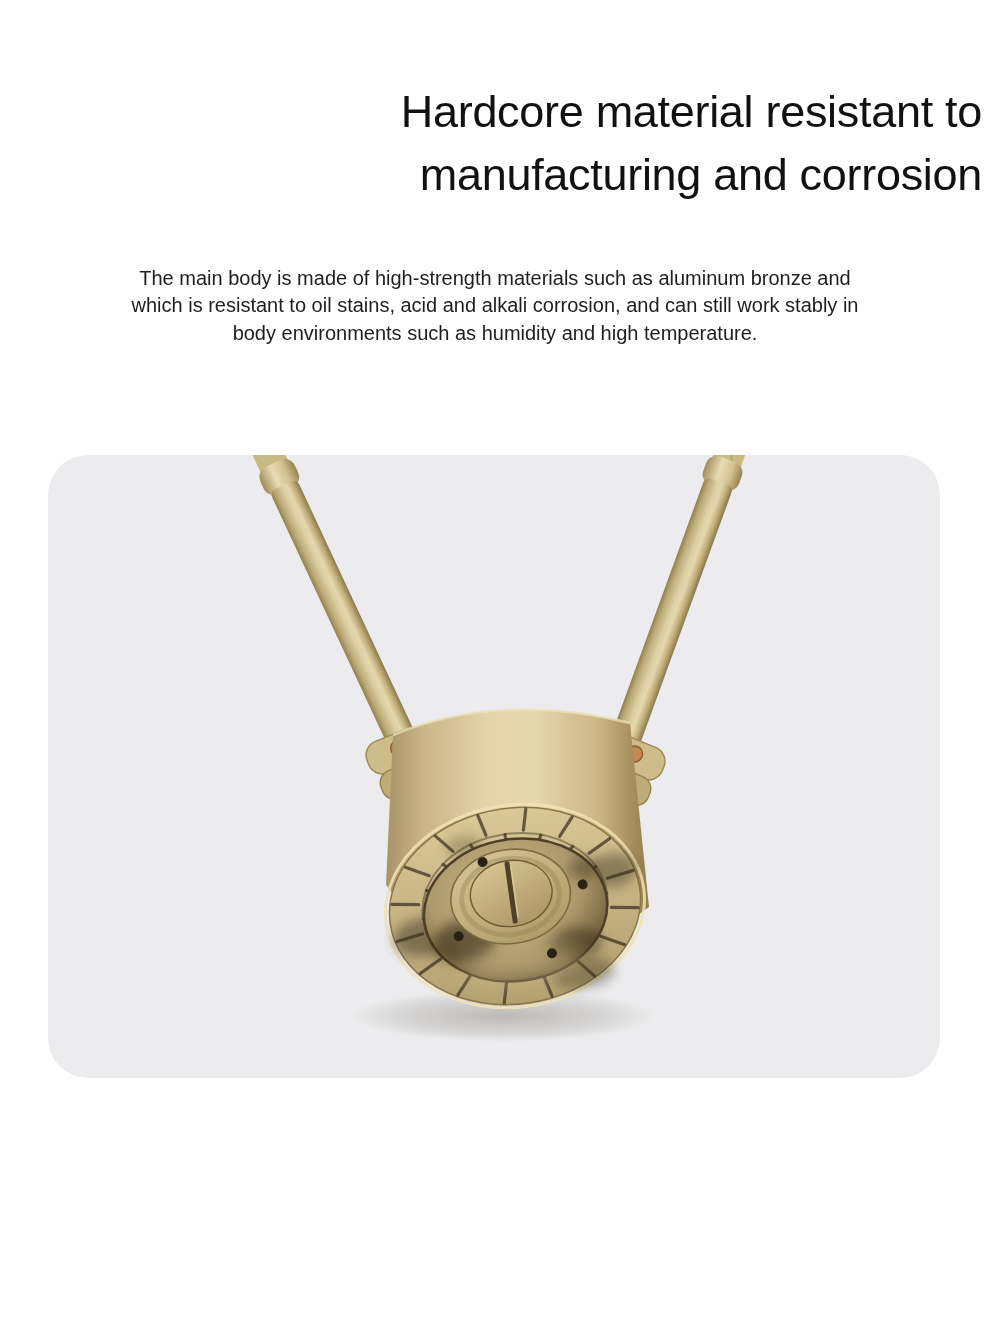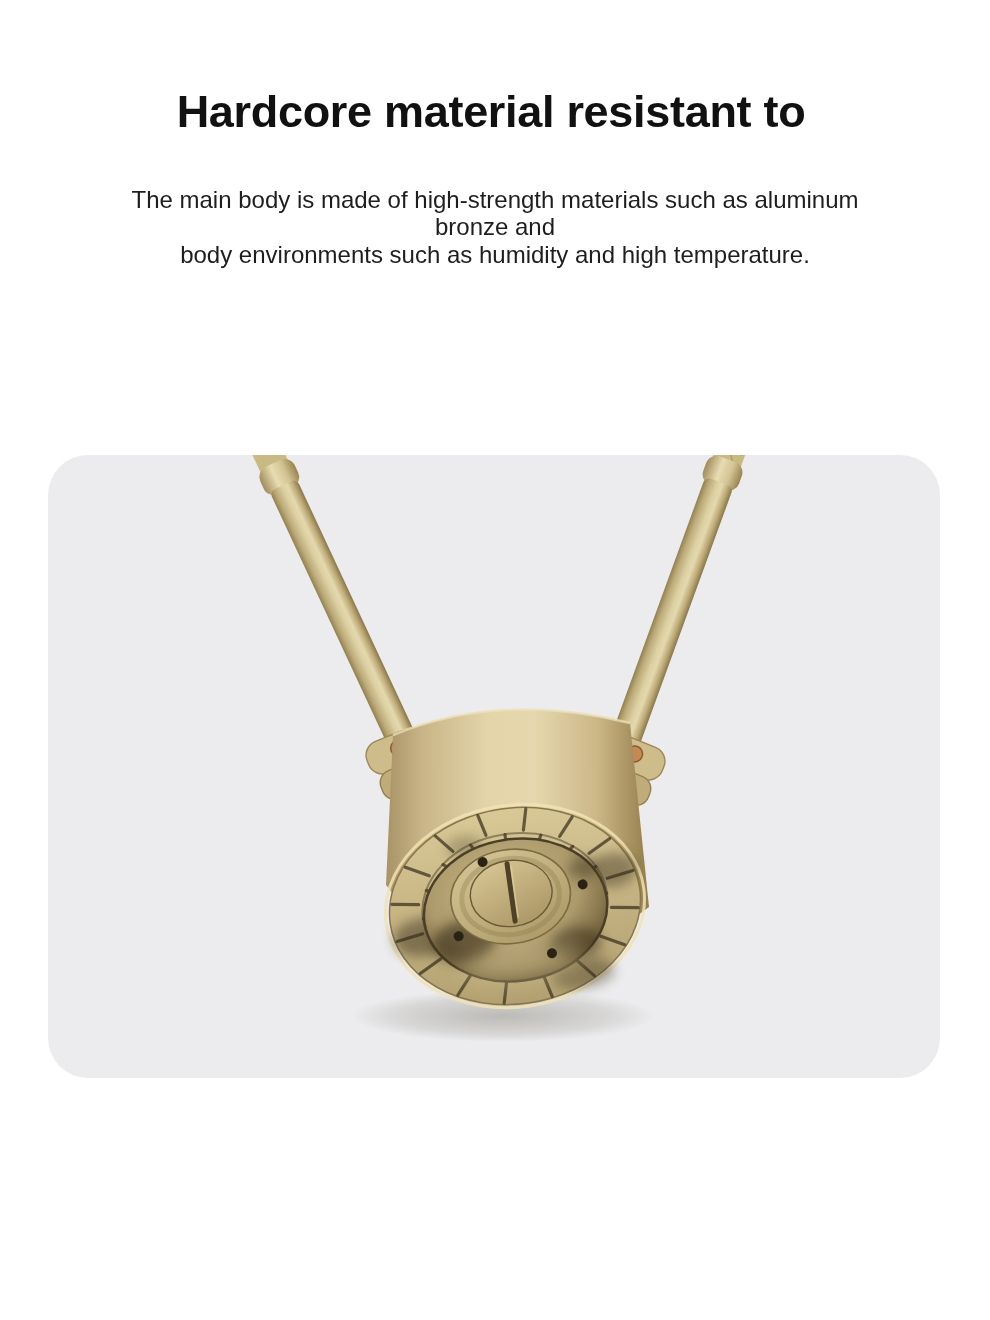--- a/index.html
+++ b/index.html
@@ -8,29 +8,30 @@
     background:#ffffff;
     font-family:"Liberation Sans",sans-serif;
     position:relative;
     overflow:hidden;
   }
   .hero{ text-align:center; }
   .hero h1{
     margin:80px 8px 0 0;
     font-size:45px;
     line-height:63px;
-    font-weight:bold;
+    font-weight:normal;
     color:#111111;
     letter-spacing:-0.3px;
+    text-align:right;
   }
   .hero h1 span{ display:block; }
   .hero p{
-    margin:43px auto 0 auto;
+    margin:59px auto 0 auto;
     width:800px;
-    font-size:24px;
+    font-size:20px;
     line-height:27.4px;
     color:#1e1e1e;
     font-weight:normal;
   }
   .hero p span{ display:block; }
   .card{
     position:absolute;
     left:48px; top:455px;
     width:892px; height:623px;
     border-radius:40px;
@@ -39,23 +40,25 @@
   }
   .card svg{ display:block; width:892px; height:623px; }
   .ring-slits line{ stroke:#39301c; stroke-width:3.2; stroke-linecap:round; opacity:.72; }
 </style>
 </head>
 <body>
 
 <header class="hero">
   <h1>
     <span>Hardcore material resistant to</span>
+    <span>manufacturing and corrosion</span>
   </h1>
   <p>
     <span>The main body is made of high-strength materials such as aluminum bronze and</span>
+    <span>which is resistant to oil stains, acid and alkali corrosion, and can still work stably in</span>
     <span>body environments such as humidity and high temperature.</span>
   </p>
 </header>
 
 <section class="card">
   <svg viewBox="0 0 892 623" xmlns="http://www.w3.org/2000/svg">
     <defs>
       <linearGradient id="gradHandle" x1="0" y1="0" x2="1" y2="0">
         <stop offset="0" stop-color="#93804f"></stop>
         <stop offset="0.18" stop-color="#bcab79"></stop>

